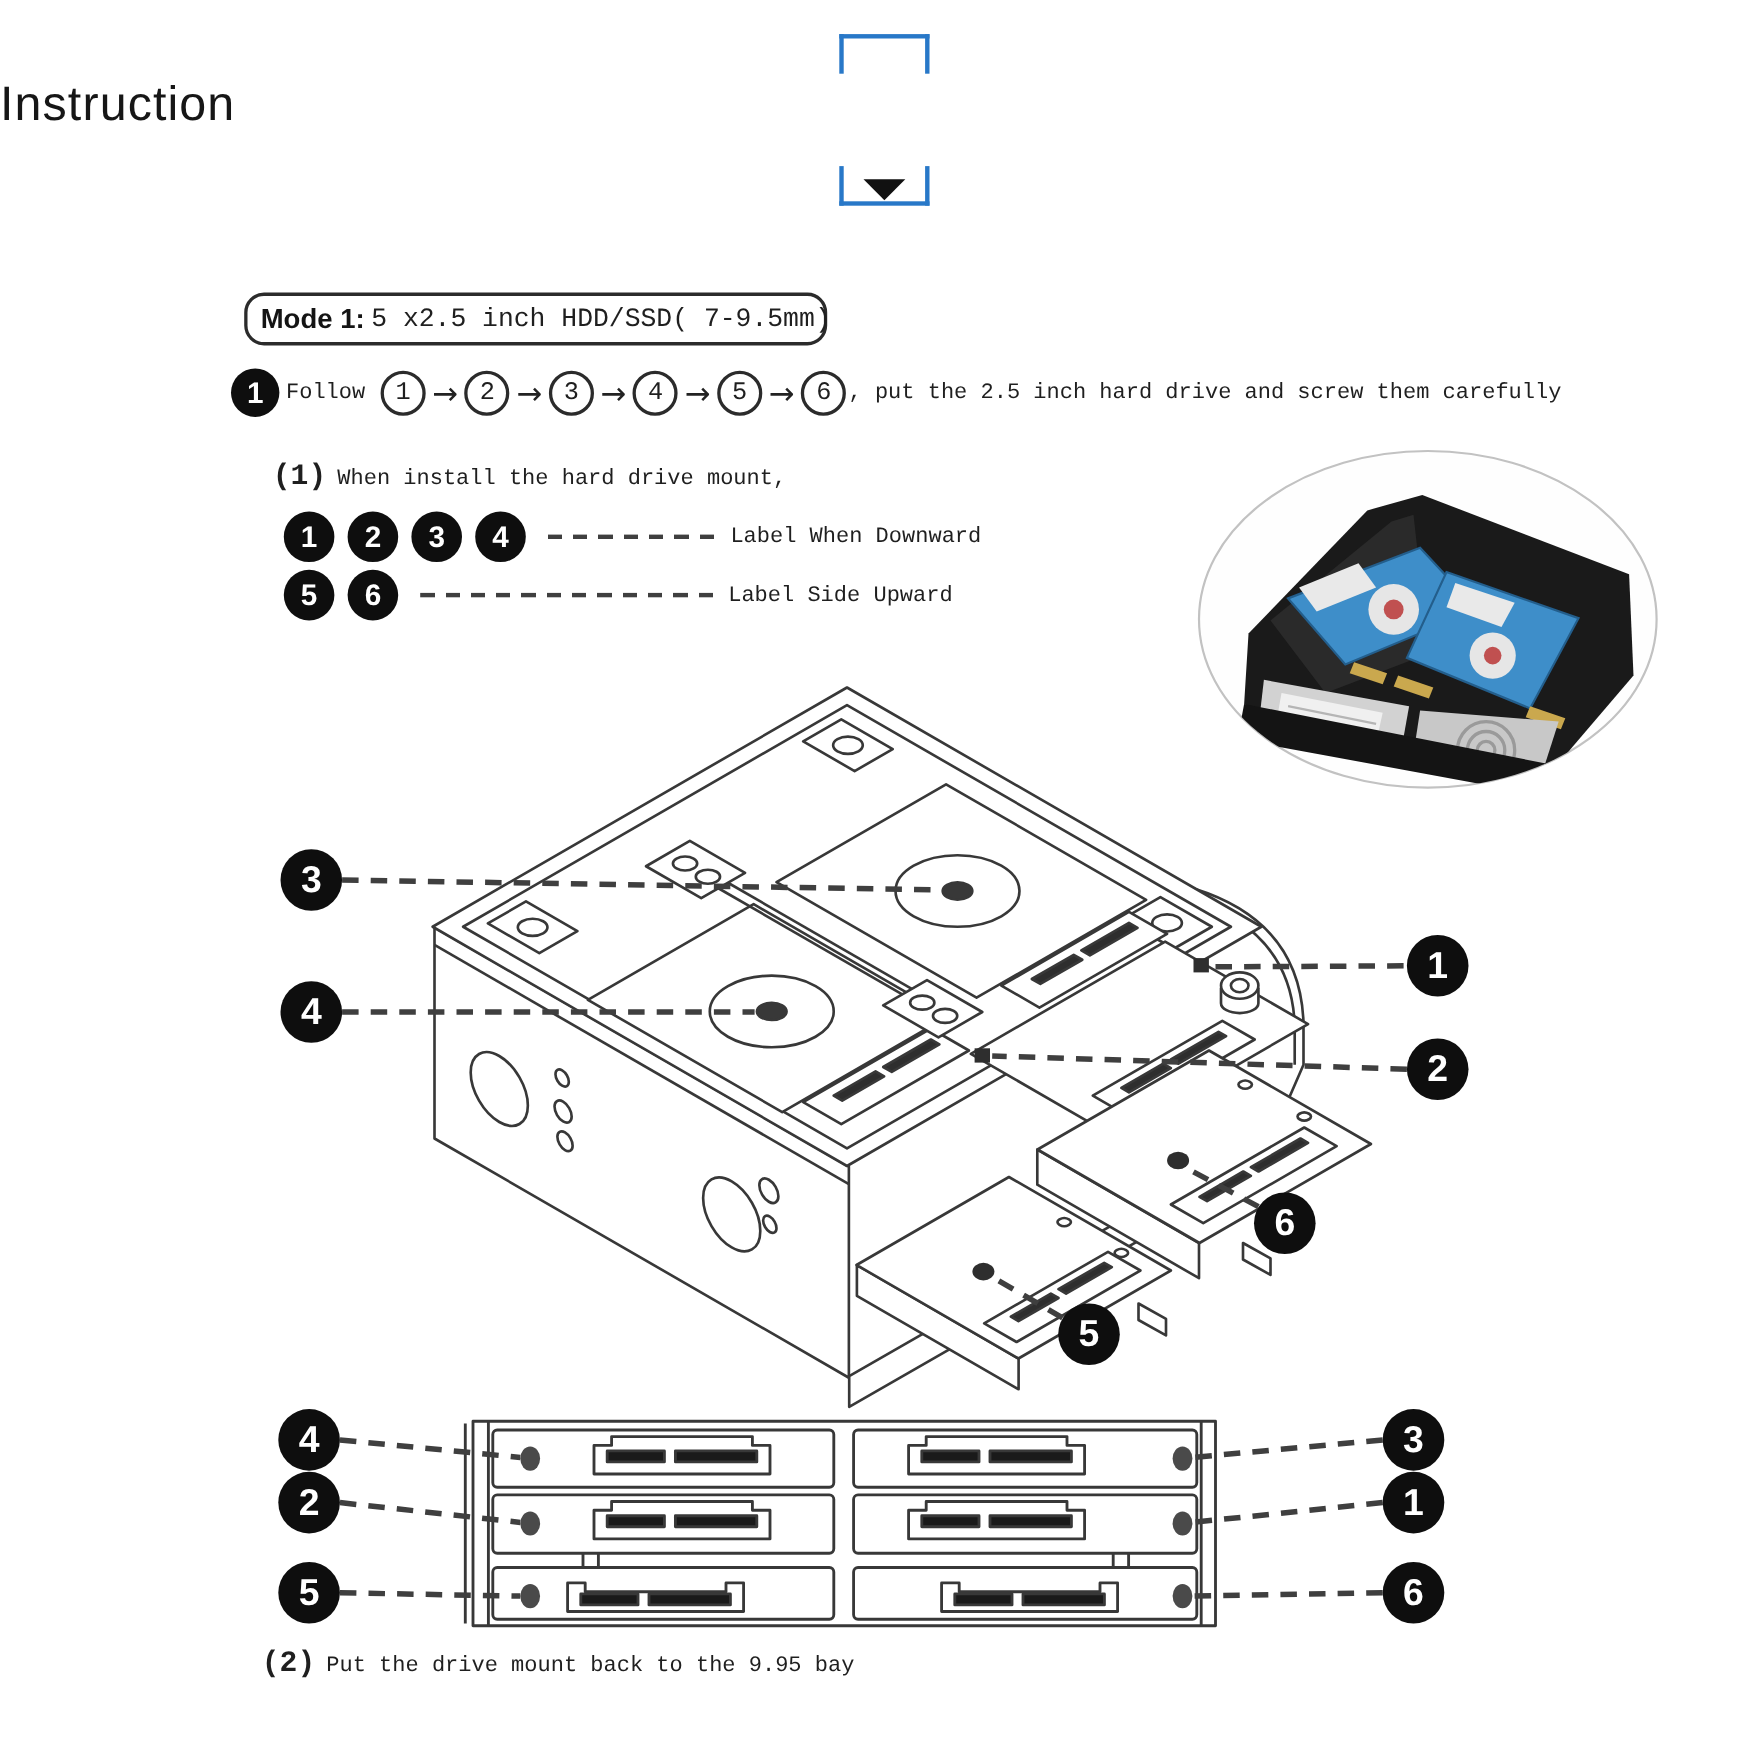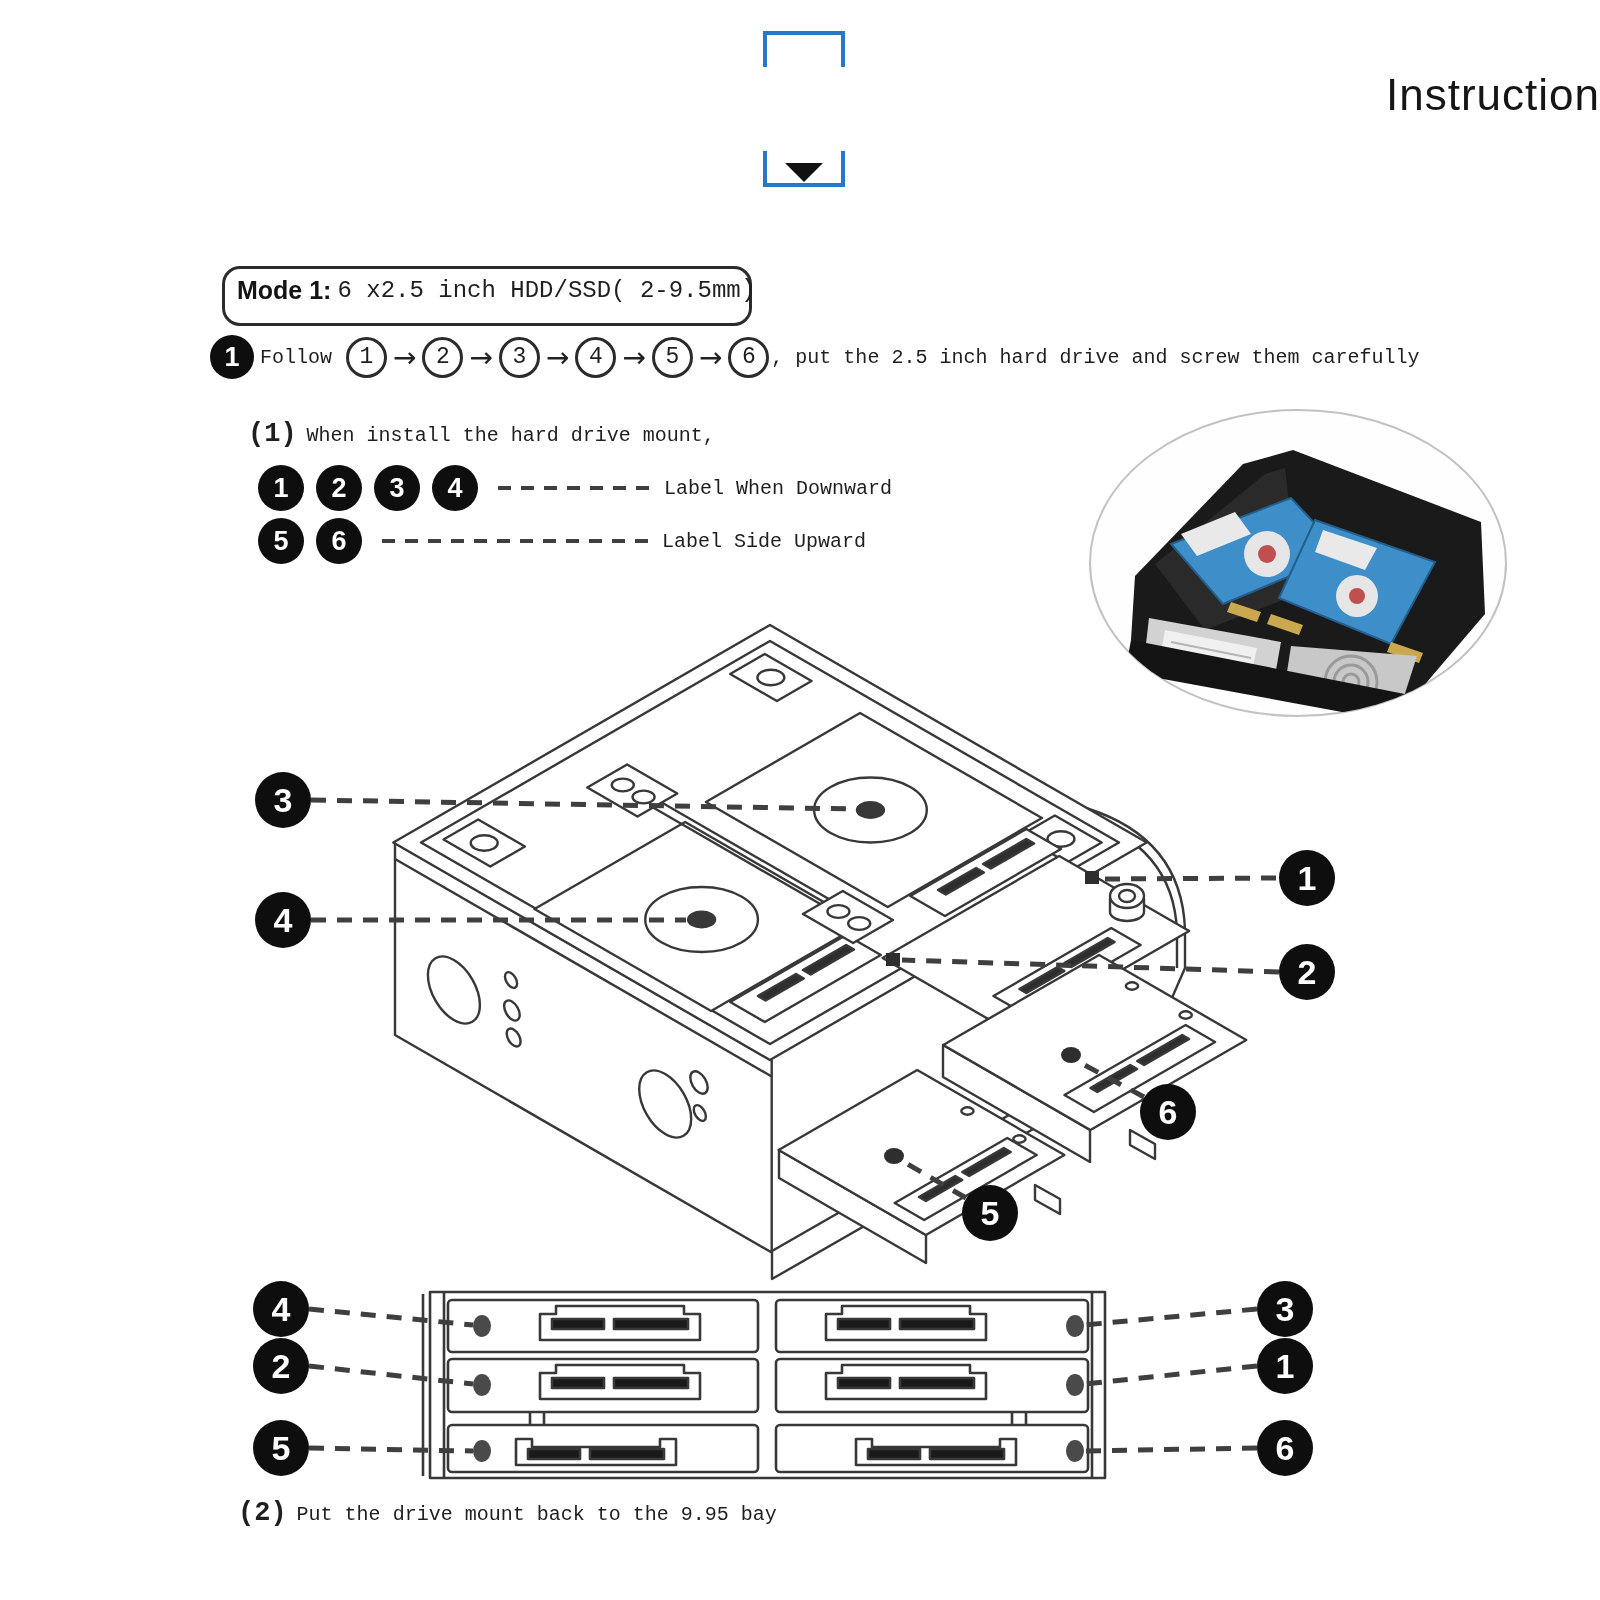--- a/index.html
+++ b/index.html
@@ -5,25 +5,25 @@
   html,body{margin:0;padding:0;background:#fff;}
   .canvas{position:relative;width:1600px;height:1600px;background:#fff;overflow:hidden;
           font-family:"Liberation Sans",sans-serif;color:#1f1f1f;}
   .mono{font-family:"Liberation Mono",monospace;font-size:20px;color:#1f1f1f;white-space:pre;}
   
   .brk{position:absolute;left:763px;width:74px;height:32px;}
   .brk-top{top:31px;border-top:4px solid #2878c8;border-left:4px solid #2878c8;border-right:4px solid #2878c8;}
   .brk-bot{top:151px;border-bottom:4px solid #2878c8;border-left:4px solid #2878c8;border-right:4px solid #2878c8;}
   .tri{position:absolute;left:50%;top:12px;transform:translateX(-50%);width:0;height:0;
        border-left:19px solid transparent;border-right:19px solid transparent;border-top:19px solid #111;}
-  .title{position:absolute;left:0;top:70px;width:1600px;text-align:right;
+  .title{position:absolute;left:0;top:70px;width:1600px;text-align:left;
          font-size:44px;letter-spacing:1px;color:#161616;}
   
   .modebox{position:absolute;left:222px;top:266px;height:42px;display:flex;align-items:center;
-           border:3px solid #2b2b2b;border-radius:18px;padding:0 8px 12px 12px;background:#fff;}
+           border:3px solid #2b2b2b;border-radius:18px;padding:0 8px 0 12px;background:#fff;}
   .modebox .pfx{font-weight:bold;font-size:25px;margin-right:6px;color:#141414;}
   .mode-suffix{position:absolute;top:276px;font-size:25px;}
   
   .steprow{position:absolute;left:210px;top:333px;height:48px;display:flex;align-items:center;}
   .badge{display:flex;align-items:center;justify-content:center;background:#0e0e0e;color:#fff;
          border-radius:50%;font-weight:bold;font-family:"Liberation Sans",sans-serif;}
   .badge-lg{width:44px;height:44px;font-size:27px;}
   .badge-md{width:46px;height:46px;font-size:27px;margin-right:12px;flex:none;}
   .seq{flex:none;width:35px;height:35px;border:3px solid #2b2b2b;border-radius:50%;background:#fff;
        display:flex;align-items:center;justify-content:center;
@@ -47,21 +47,21 @@
 <div class="canvas">
 
   <div class="brk brk-top"></div>
   <div class="title">Instruction</div>
   <div class="brk brk-bot">
     <i class="tri"></i>
   </div>
 
   <div class="modebox">
     <span class="pfx">Mode 1:</span>
-    <span class="mono" style="font-size:24px">6 x2.5 inch HDD/SSD( 2-9.5mm</span>
+    <span class="mono" style="font-size:24px">5 x2.5 inch HDD/SSD( 7-9.5mm</span>
   </div>
   <span class="mono mode-suffix" style="left:741px">)</span>
 
   <div class="steprow">
     <span class="badge badge-lg" style="margin-right:6px">1</span>
     <span class="mono">Follow </span>
     <span class="seq">1</span>
     <span class="arrow">→</span>
     <span class="seq">2</span>
     <span class="arrow">→</span>

